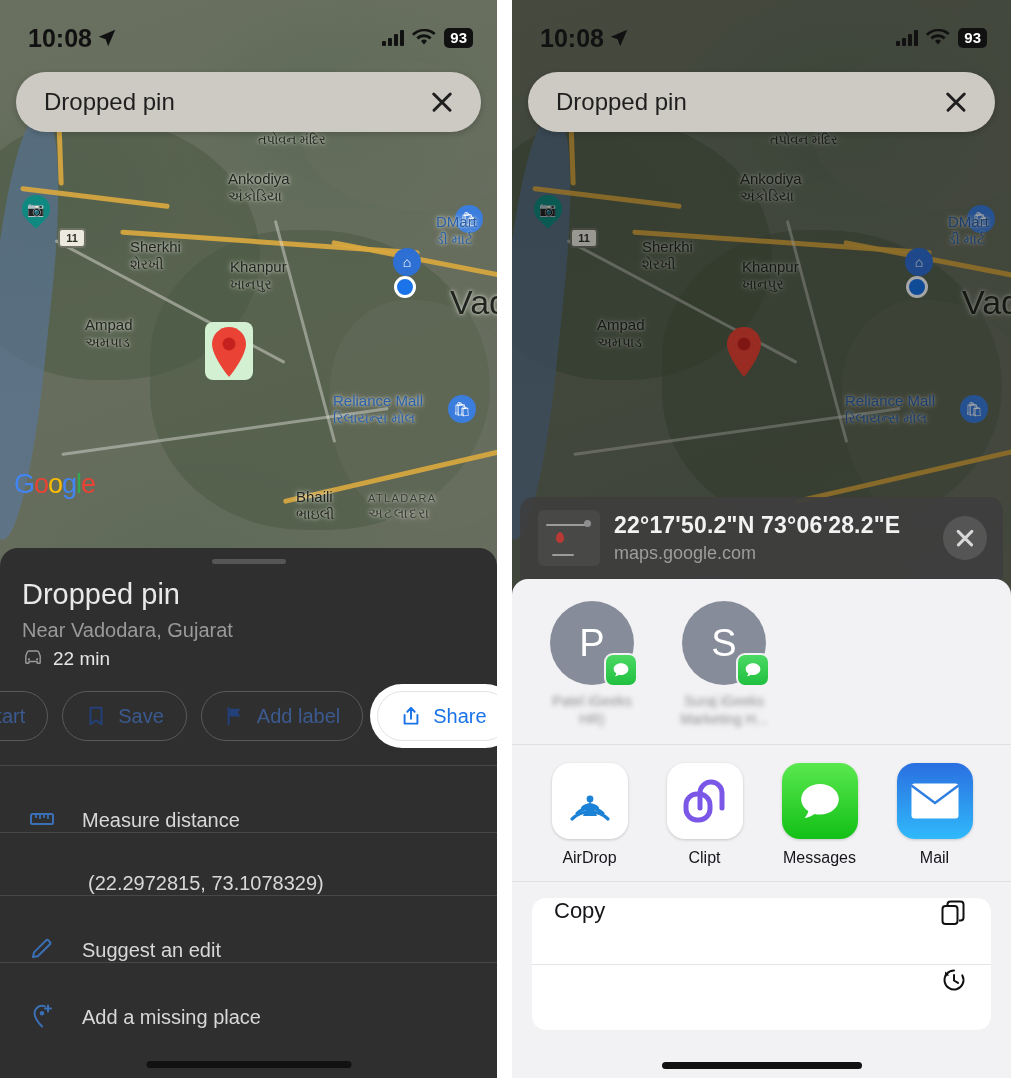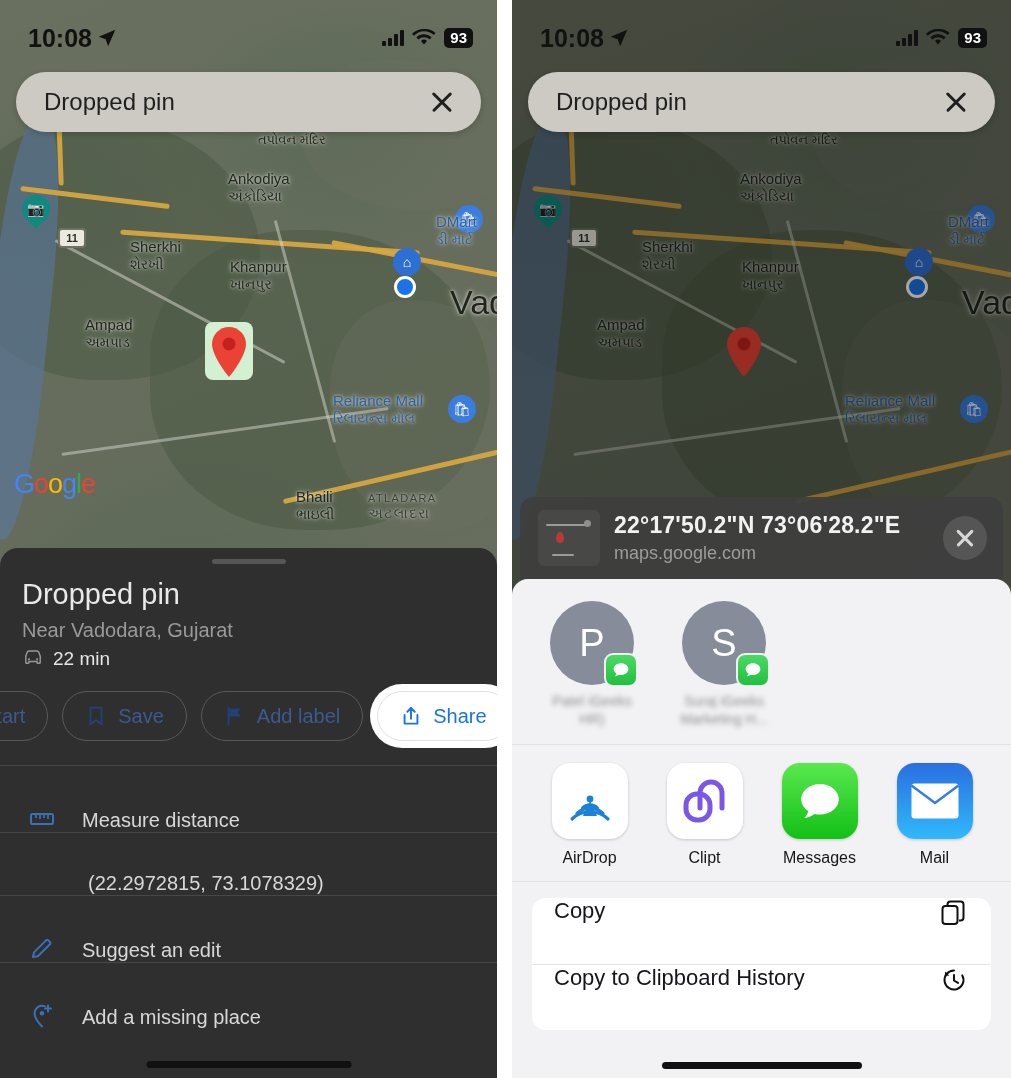--- a/index.html
+++ b/index.html
@@ -705,21 +705,20 @@
           <div class="action-row">
             <span>Copy</span>
             <span class="ar-ico">
               <svg viewBox="0 0 30 30">
                   <rect x="3.5" y="8" width="15" height="18" rx="3" fill="none" stroke="#111" stroke-width="2"></rect>
                   <path d="M8.5 8V6.5a3 3 0 013-3h10a3 3 0 013 3v13a3 3 0 01-3 3h-1.5" fill="none" stroke="#111" stroke-width="2"></path>
                 </svg>
             </span>
           </div>
           <div class="action-row">
-            <span>Copy to Clipboard History</span>
             <span class="ar-ico">
               <svg viewBox="0 0 30 30">
                 <path d="M15 5.5a9.5 9.5 0 108.3 4.9" fill="none" stroke="#111" stroke-width="2" stroke-linecap="round"></path>
                 <path d="M15 10v5.5l4 2.4" fill="none" stroke="#111" stroke-width="2" stroke-linecap="round"></path>
                 <path d="M6.2 6.4l-.5 4.6 4.6-.6z" fill="#111"></path>
               </svg>
             </span>
           </div>
         </div>
       </div>

